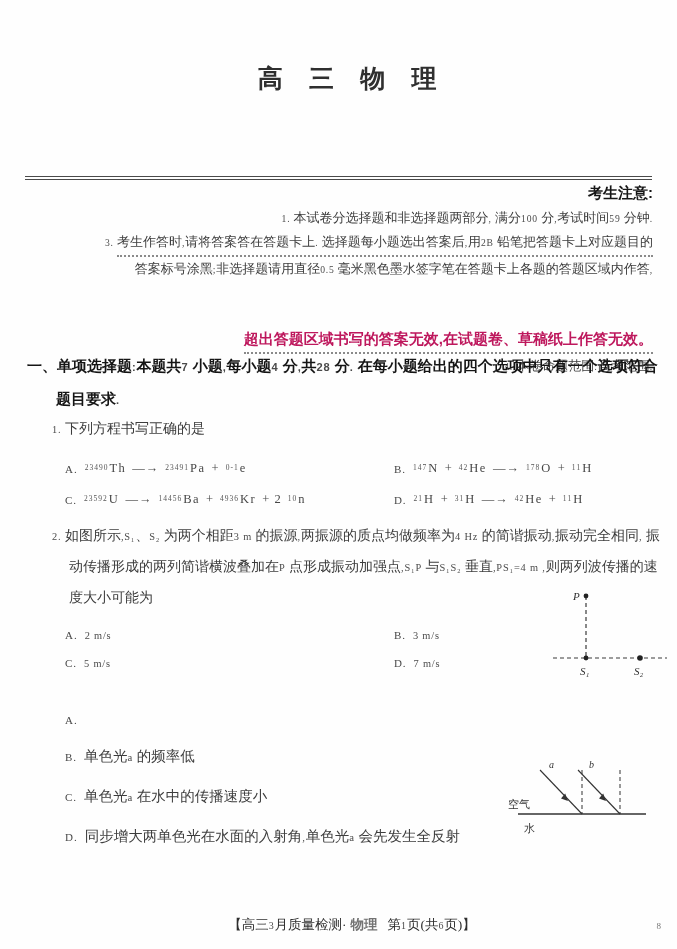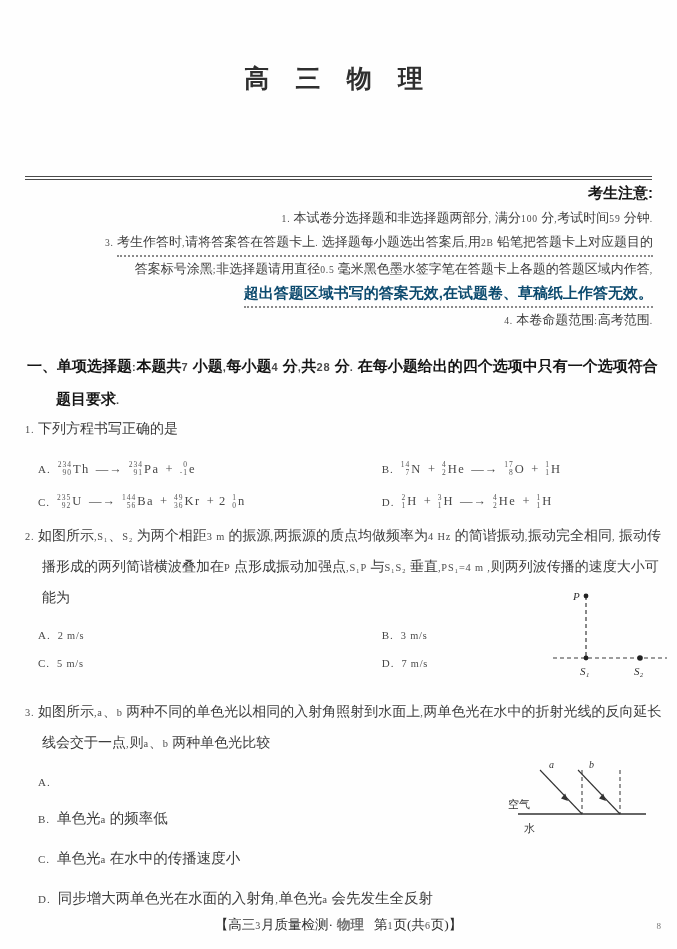--- a/index.html
+++ b/index.html
@@ -2,21 +2,21 @@
 <html><head>
 <meta charset="utf-8">
 <style>
   * { margin:0; padding:0; box-sizing:border-box; }
   html,body { background:#ffffff; }
   .page {
     position:relative; width:677px; height:949px; margin:0 auto;
     background:#fefefe; overflow:hidden;
     font-family:"Liberation Serif", serif; color:#3b3b3b;
   }
-  .abs { position:absolute; }
+  .abs { position:absolute;padding-left:27px; }
 
   
   .title {
     top:62px; left:0; width:100%; text-align:center;
     font-size:25px; font-weight:700; color:#2f2f2f;
     letter-spacing:10px; font-family:"Liberation Serif", serif;
   }
 
   
   .double-rule {
@@ -30,21 +30,21 @@
     font-family:"Liberation Sans", sans-serif; font-weight:700;
     font-size:15px; color:#161616;
   }
   .notice-items { margin-top:3px; padding-left:28px; }
   .notice-items p { font-size:13px; line-height:23px; color:#3d3d3d; }
   .dot-under { border-bottom:2px dotted #8a8a8a; padding-bottom:1px; }
   .seg { display:inline-block; }
   .warning {
     display:inline-block;
     font-family:"Liberation Sans", sans-serif; font-weight:700;
-    font-size:15px; color:#0c4a6e; line-height:24px;
+    font-size:15px; color:#be185d; line-height:24px;margin-top:46px;
   }
 
   
   .section-heading {
     top:350px; left:27px; right:14px;
     font-family:"Liberation Sans", sans-serif; font-weight:700;
     font-size:15px; line-height:32px; color:#151515;
     padding-left:29px; text-indent:-29px;
   }
 
@@ -63,21 +63,21 @@
   .opt-label { font-size:11px; color:#474747; margin-right:7px; letter-spacing:1px; }
   .opt-text { font-size:13px; color:#3d3d3d; }
 
   .opt-list { margin-top:17px; padding-left:13px; }
   .opt-list .opt-row { margin-bottom:21px; }
   .opt-list .opt-text { font-size:14.5px; }
 
   
   .equation { display:inline-flex; align-items:center; font-size:12.5px; color:#474747; letter-spacing:1px; }
   .nuclide { display:inline-flex; align-items:center; }
-  .scripts { display:inline-flex; flex-direction:column; font-size:7.5px; line-height:1.1; align-items:flex-end; margin-right:1px; color:#555; }
+  .scripts { display:inline-flex; flex-direction:row; font-size:7.5px; line-height:1.1; align-items:flex-end; margin-right:1px; color:#555; }
   .elname { letter-spacing:1.5px; }
   .eqop { margin:0 6px; }
 
   
   .lat { font-size:0.74em; letter-spacing:0.8px; color:#4a4a4a; }
 
   
   .figure { position:absolute; }
   .fig-q2 { left:550px; top:586px; }
   .fig-q3 { left:504px; top:756px; }
@@ -287,21 +287,20 @@
       <circle cx="36" cy="10" r="2.4" fill="#222"></circle>
       <circle cx="36" cy="72" r="2.4" fill="#222"></circle>
       <circle cx="90" cy="72" r="2.8" fill="#222"></circle>
       <text x="23" y="14" font-size="11">P</text>
       <text x="30" y="89" font-size="11">S₁</text>
       <text x="84" y="89" font-size="11">S₂</text>
     </svg>
   </div>
 
   <div class="abs question q3">
-    <div class="q-stem"><span class="lat">3.</span> <span class="wrap-lat">如图所示<span class="lat">,a</span>、<span class="lat">b</span> 两种不同的单色光以相同的入射角照射到水面上<span class="lat">,</span>两单色光在水中的折射光线的反向延长线会交于一点<span class="lat">,</span>则<span class="lat">a</span>、<span class="lat">b</span> 两种单色光比较</span></div>
     <div class="opt-list">
       <div class="opt-row">
           <span class="opt-label">A.</span>
         </div>
       <div class="opt-row">
           <span class="opt-label">B.</span>
           <span class="opt-text wrap-lat">单色光<span class="lat">a</span> 的频率低</span>
         </div>
       <div class="opt-row">
           <span class="opt-label">C.</span>

